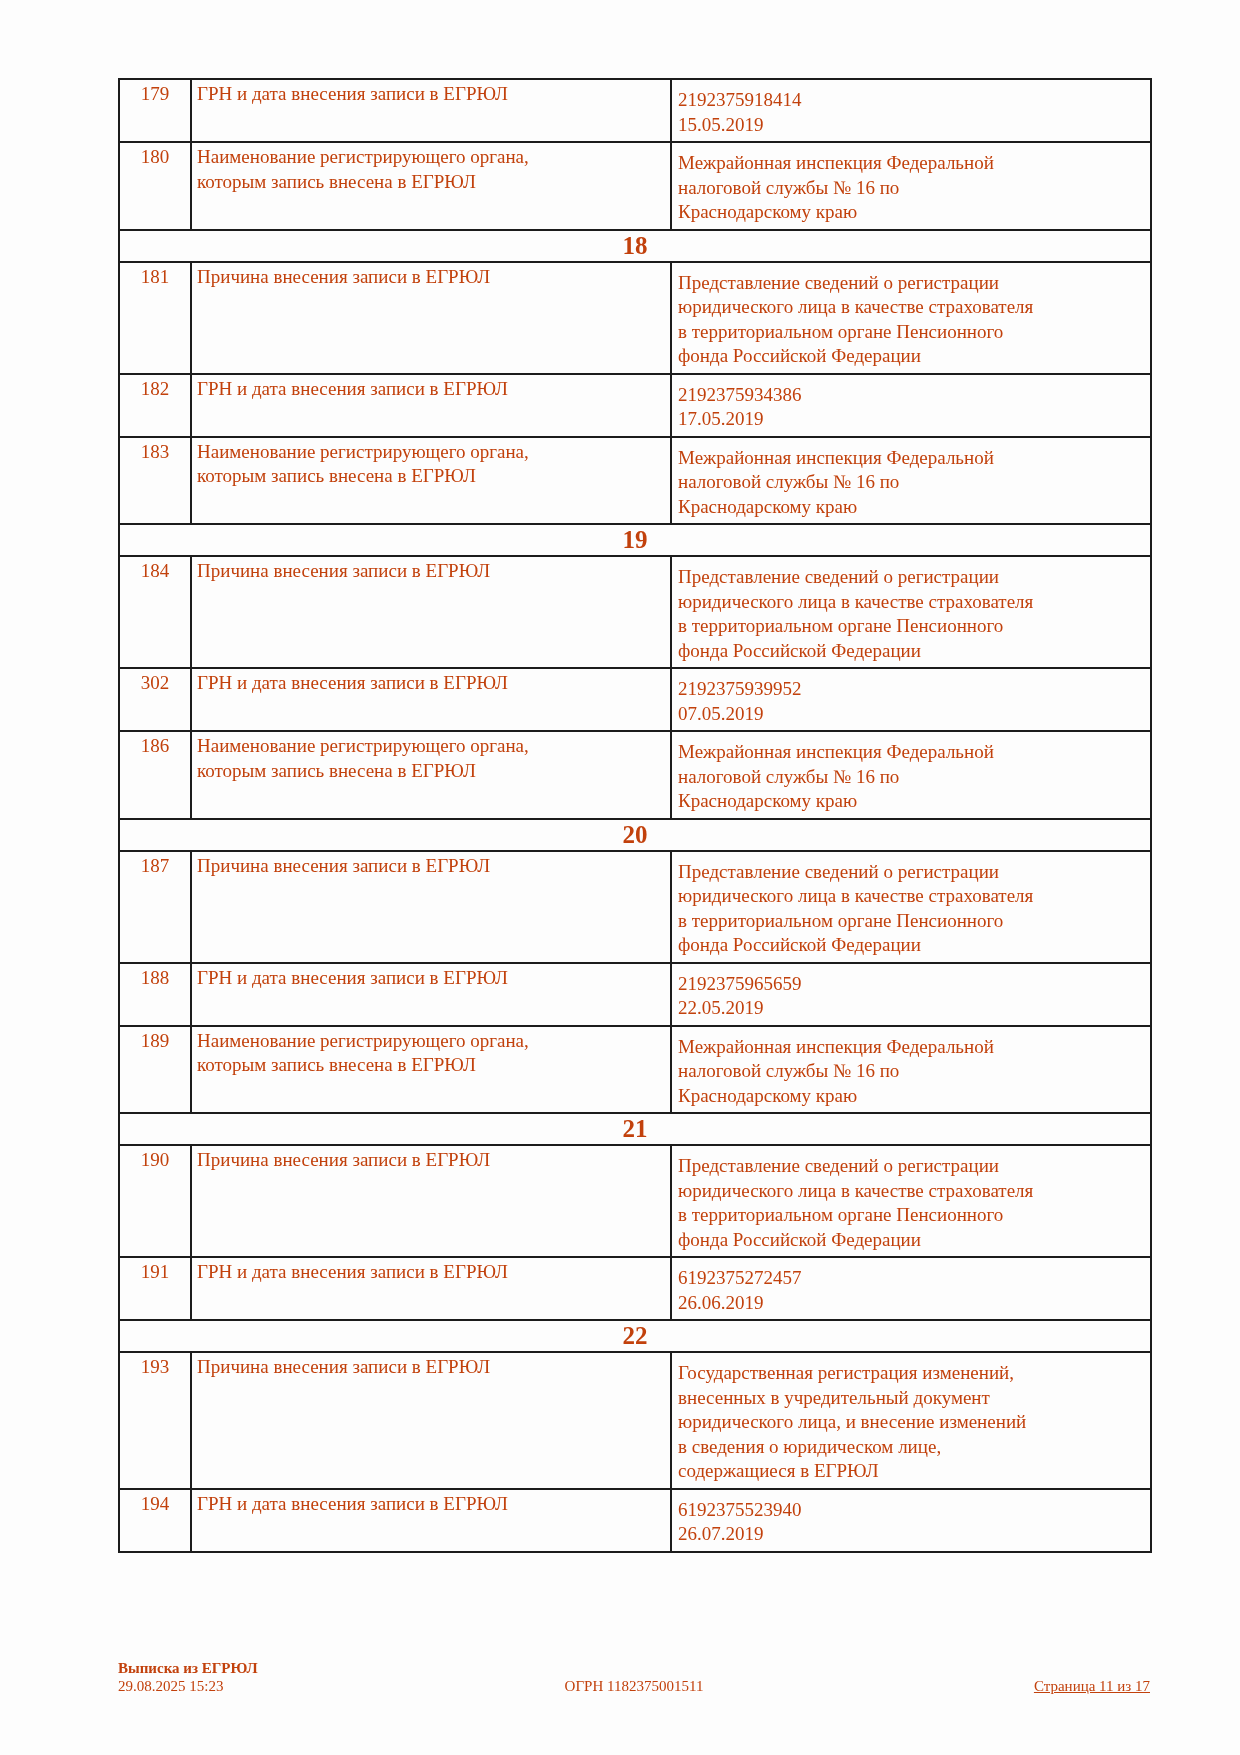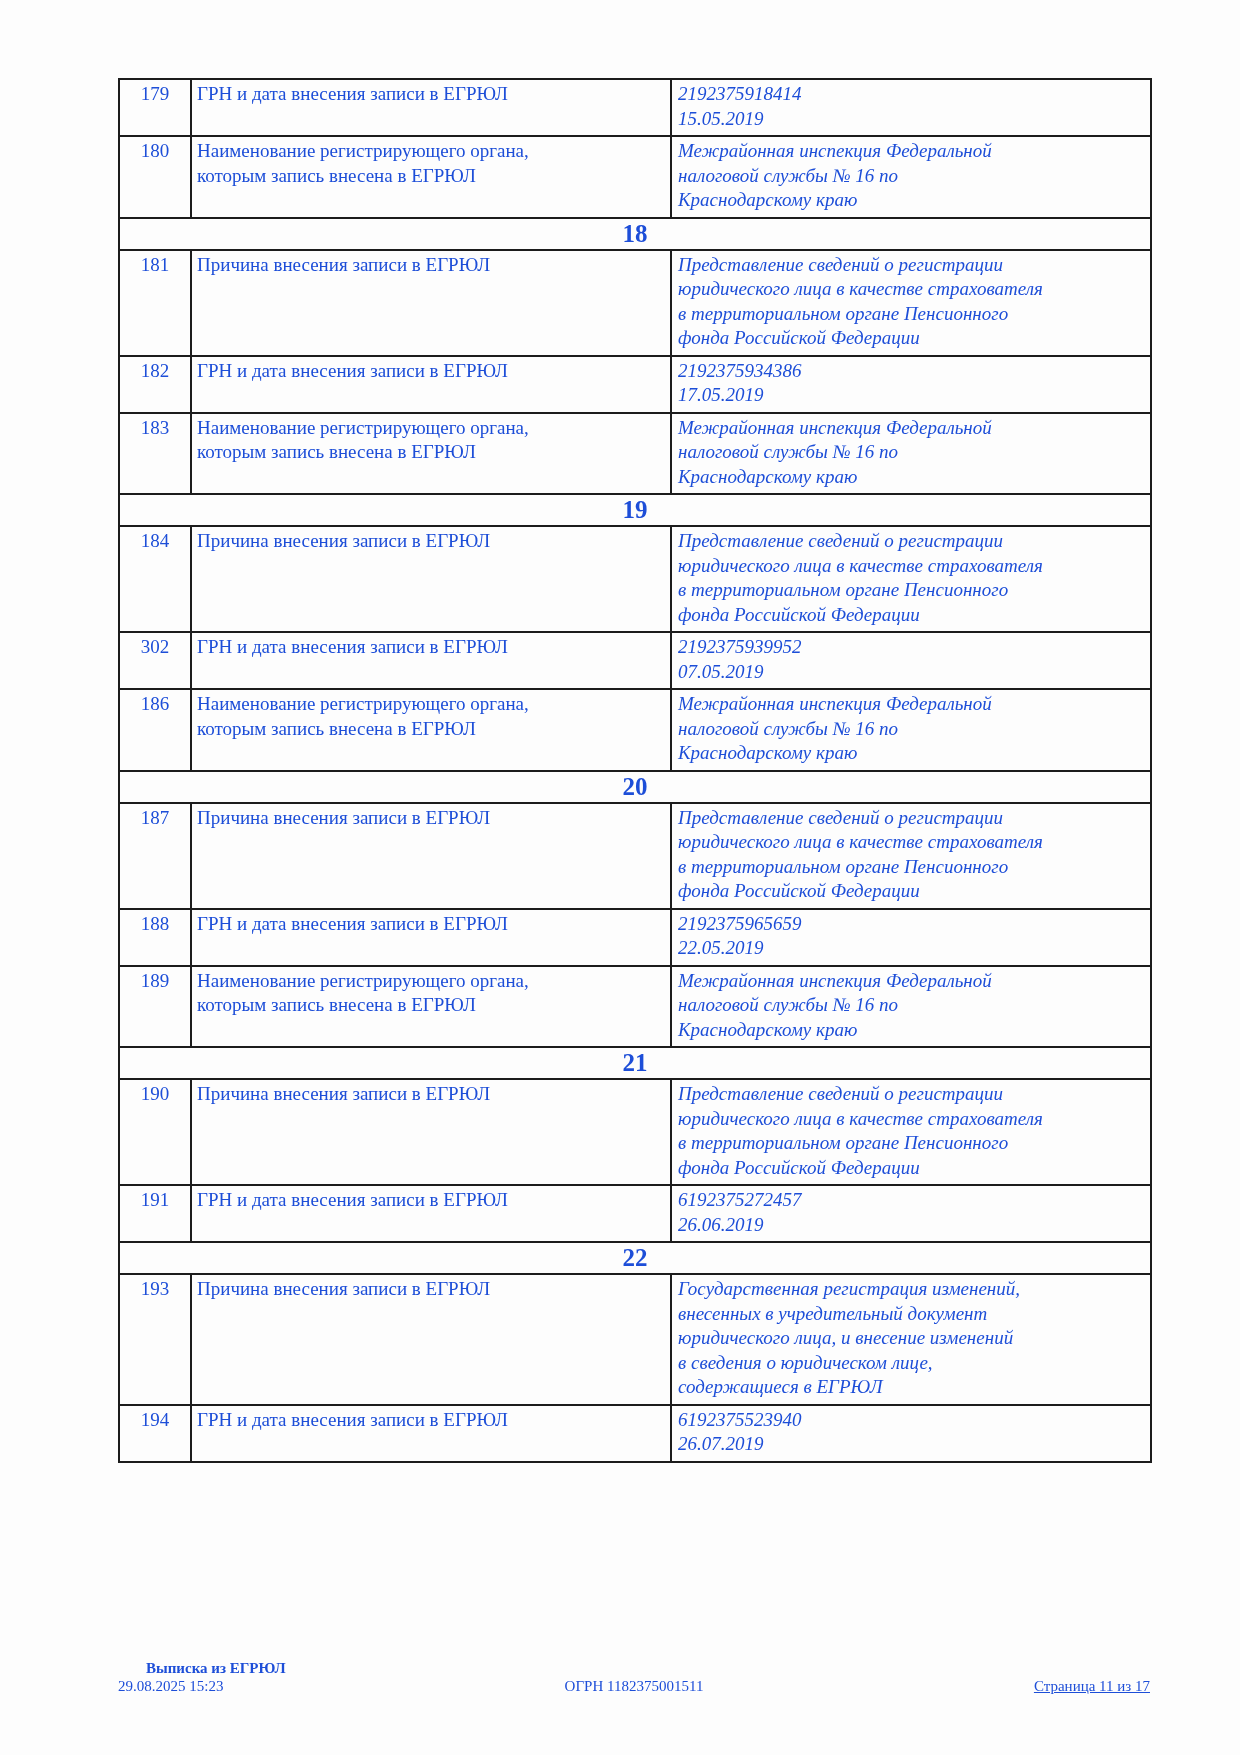--- a/index.html
+++ b/index.html
@@ -4,21 +4,21 @@
 <style>
   * { margin: 0; padding: 0; box-sizing: border-box; }
   html, body { background: #e8e8e8; }
   .page {
     position: relative;
     width: 1240px;
     height: 1755px;
     background: #fdfdfd;
     overflow: hidden;
     font-family: "Liberation Serif", "DejaVu Serif", serif;
-    color: #1d4ed8;
+    color: #c2410c;
   }
   table.doc-table {
     position: absolute;
     left: 118px;
     top: 78px;
     width: 1032px;
     border-collapse: collapse;
     table-layout: fixed;
   }
   .doc-table col.c1 { width: 72px; }
@@ -31,38 +31,38 @@
     line-height: 24.5px;
     white-space: pre-line;
     overflow: hidden;
   }
   .doc-table td.num {
     text-align: center;
     padding: 2px 2px 3px;
     white-space: normal;
   }
   .doc-table td.label { padding: 2px 6px 4px 5px; border-radius: 15px; }
-  .doc-table td.value { padding: 2px 6px 4px 6px; font-style: italic; }
+  .doc-table td.value { padding: 8px 6px 4px 6px; }
   .doc-table td.section {
     text-align: center;
     font-weight: 700;
     font-size: 25px;
     line-height: 25px;
     padding: 2px 0 3px;
     white-space: normal;
   }
   .footer {
     position: absolute;
     left: 118px;
     top: 1659px;
     width: 1032px;
     font-size: 15px;
     line-height: 18px;
   }
-  .footer .title { font-weight: 700; margin-left: 28px; }
+  .footer .title { font-weight: 700; }
   .footer .line2 {
     display: flex;
     align-items: flex-start;
   }
   .footer .line2 > span { flex: 1 1 0; }
   .footer .dt { text-align: left; }
   .footer .ogrn { text-align: center; }
   .footer .pg { text-align: right; text-decoration: underline; }
 </style>
 </head>

